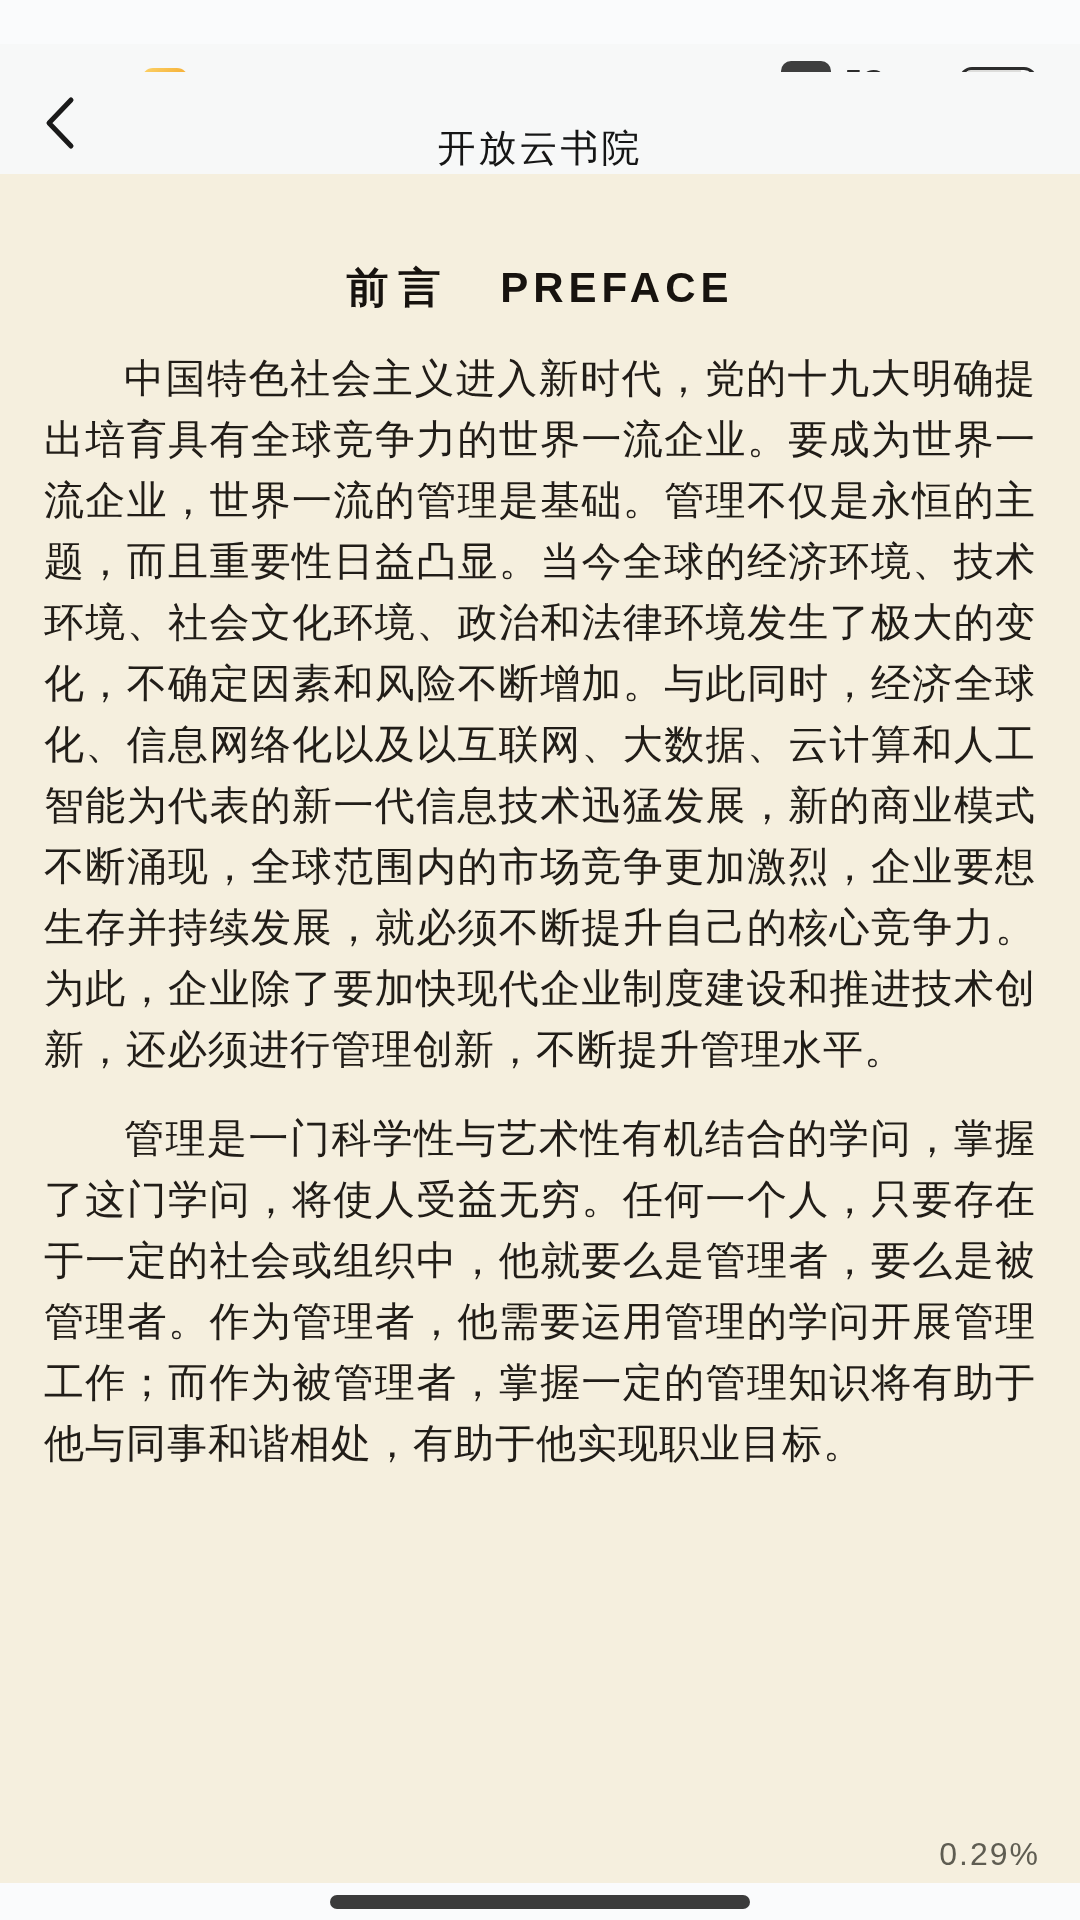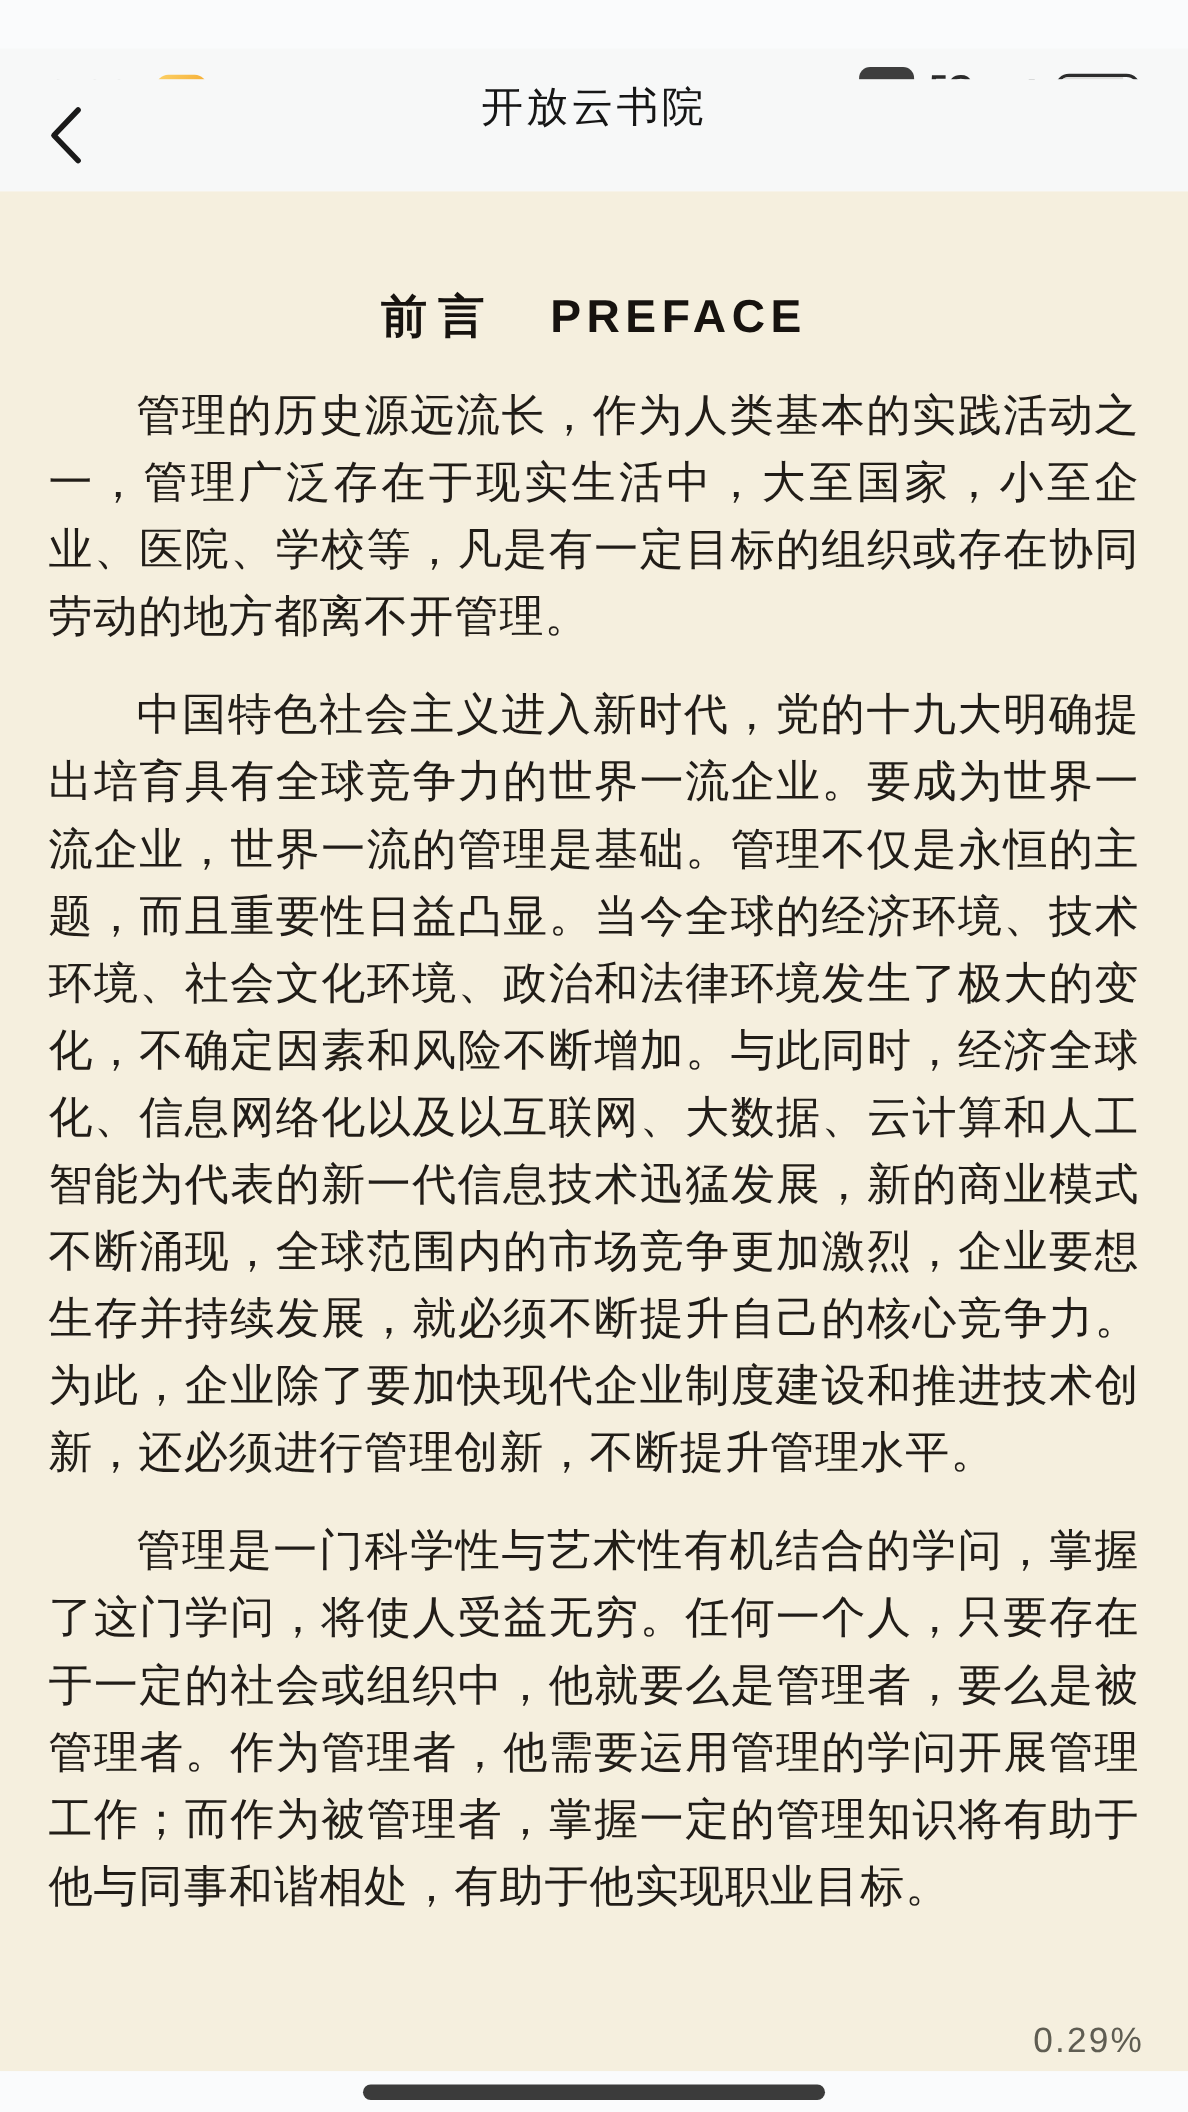--- a/index.html
+++ b/index.html
@@ -63,21 +63,21 @@
   .sb-batt .pct {
     position: absolute; inset: 0; display: flex; align-items: center; justify-content: center;
     font-size: 25px; font-weight: 500; color: #2b2b2b;
   }
   .sb-batt .nub { width: 5px; height: 15px; background: #2c2c2c; border-radius: 0 3px 3px 0; margin-left: 2px; }
 
   
   .nav-bar {
     position: absolute; top: 72px; left: 0; right: 0; height: 102px;
     background: #f7f8f8;
-    display: flex; align-items: flex-start;
+    display: flex; align-items: flex-end;
   }
   .nav-back {
     position: absolute; left: 28px; top: 50%; transform: translateY(-50%);
     width: 64px; height: 64px; background: none; border: none; cursor: pointer;
     display: flex; align-items: center; justify-content: center;
   }
   .nav-title {
     width: 100%; text-align: center;
     font-size: 38px; color: #161616; font-weight: 500; letter-spacing: 3px;
   }
@@ -158,21 +158,20 @@
   </button>
   <div class="nav-title">开放云书院</div>
 </div>
 
 <div class="reader-page">
   <h2 class="chapter-heading">
     <span class="zh">前言</span>
     <span class="en">PREFACE</span>
   </h2>
   <div class="body-text">
-    <p>管理的历史源远流长，作为人类基本的实践活动之一，管理广泛存在于现实生活中，大至国家，小至企业、医院、学校等，凡是有一定目标的组织或存在协同劳动的地方都离不开管理。</p>
     <p>中国特色社会主义进入新时代，党的十九大明确提出培育具有全球竞争力的世界一流企业。要成为世界一流企业，世界一流的管理是基础。管理不仅是永恒的主题，而且重要性日益凸显。当今全球的经济环境、技术环境、社会文化环境、政治和法律环境发生了极大的变化，不确定因素和风险不断增加。与此同时，经济全球化、信息网络化以及以互联网、大数据、云计算和人工智能为代表的新一代信息技术迅猛发展，新的商业模式不断涌现，全球范围内的市场竞争更加激烈，企业要想生存并持续发展，就必须不断提升自己的核心竞争力。为此，企业除了要加快现代企业制度建设和推进技术创新，还必须进行管理创新，不断提升管理水平。</p>
     <p>管理是一门科学性与艺术性有机结合的学问，掌握了这门学问，将使人受益无穷。任何一个人，只要存在于一定的社会或组织中，他就要么是管理者，要么是被管理者。作为管理者，他需要运用管理的学问开展管理工作；而作为被管理者，掌握一定的管理知识将有助于他与同事和谐相处，有助于他实现职业目标。</p>
   </div>
   <div class="progress-label">0.29%</div>
 </div>
 
 <div class="home-strip">
   <div class="home-indicator"></div>
 </div>
 

